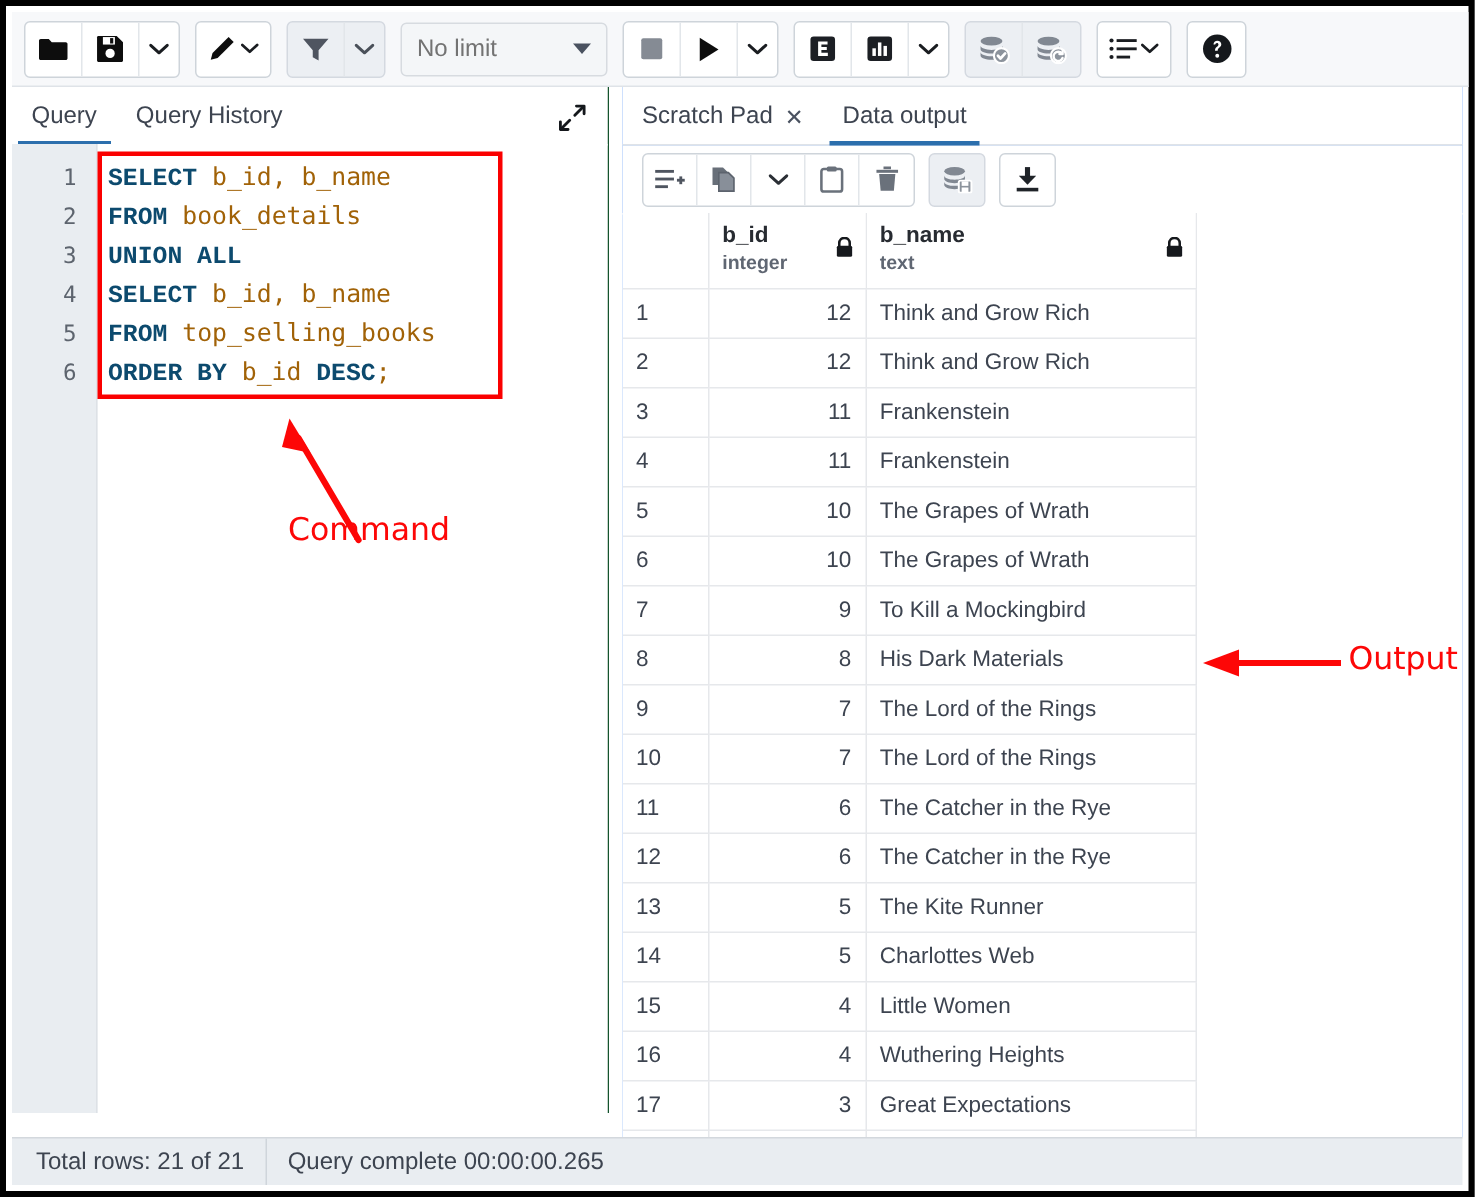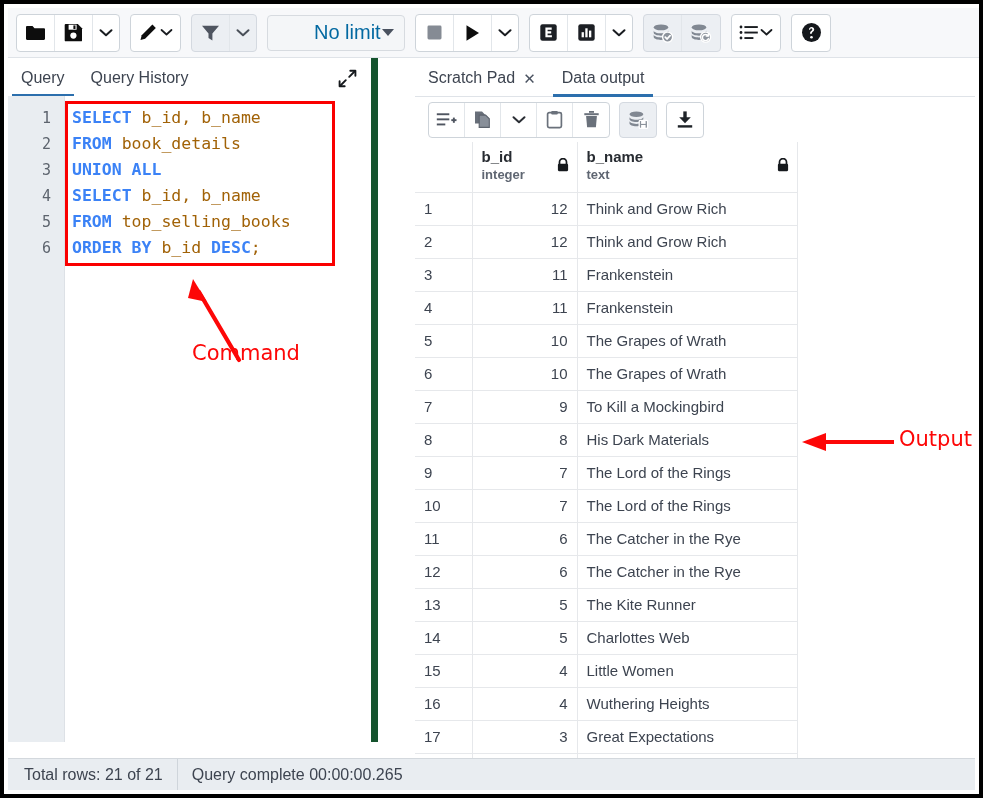--- a/index.html
+++ b/index.html
@@ -70,42 +70,41 @@
     height: 36px;
     border: 1px solid #d7dbe0;
     border-radius: 4px;
     background: #f4f6f8;
     margin-right: 10px;
     padding: 0 10px;
     box-sizing: border-box;
     cursor: pointer;
   }
   .limit-label {
-    font-size: 20px;
-    color: #0369a1;
-    margin-left: 36px;
+    font-size: 16px;
+    color: #737373;
   }
   .tri-down {
     width: 0; height: 0;
     border-left: 6px solid transparent;
     border-right: 6px solid transparent;
     border-top: 7px solid #4a5260;
   }
 
   svg.ic { display: block; }
 
   
   .panel-left {
     position: absolute;
     left: 4px;
     top: 54px;
-    width: 370px;
+    width: 398px;
     bottom: 52px;
     background: #ffffff;
-    border-right: 7px solid #14532d;
+    border-right: 1px solid #14532d;
     box-sizing: border-box;
   }
   .panel-right {
     position: absolute;
     left: 411px;
     top: 54px;
     right: 4px;
     bottom: 36px;
     background: #3b82f6;
     box-sizing: border-box;
@@ -187,21 +186,21 @@
     padding-left: 7px;
   }
   .cline {
     height: 26px;
     line-height: 26px;
     font-family: "DejaVu Sans Mono", monospace;
     font-size: 16.5px;
     color: #3b3f46;
     white-space: pre;
   }
-  .kw { color: #3b82f6; font-weight: bold; }
+  .kw { color: #0c4a6e; font-weight: bold; font-family: Liberation Mono, monospace; }
   .pl { color: #a16207; }
   .code-highlight {
     position: absolute;
     left: 57px;
     top: 5px;
     width: 270px;
     height: 165px;
     border: 3px solid #fa0000;
     box-sizing: border-box;
     pointer-events: none;

